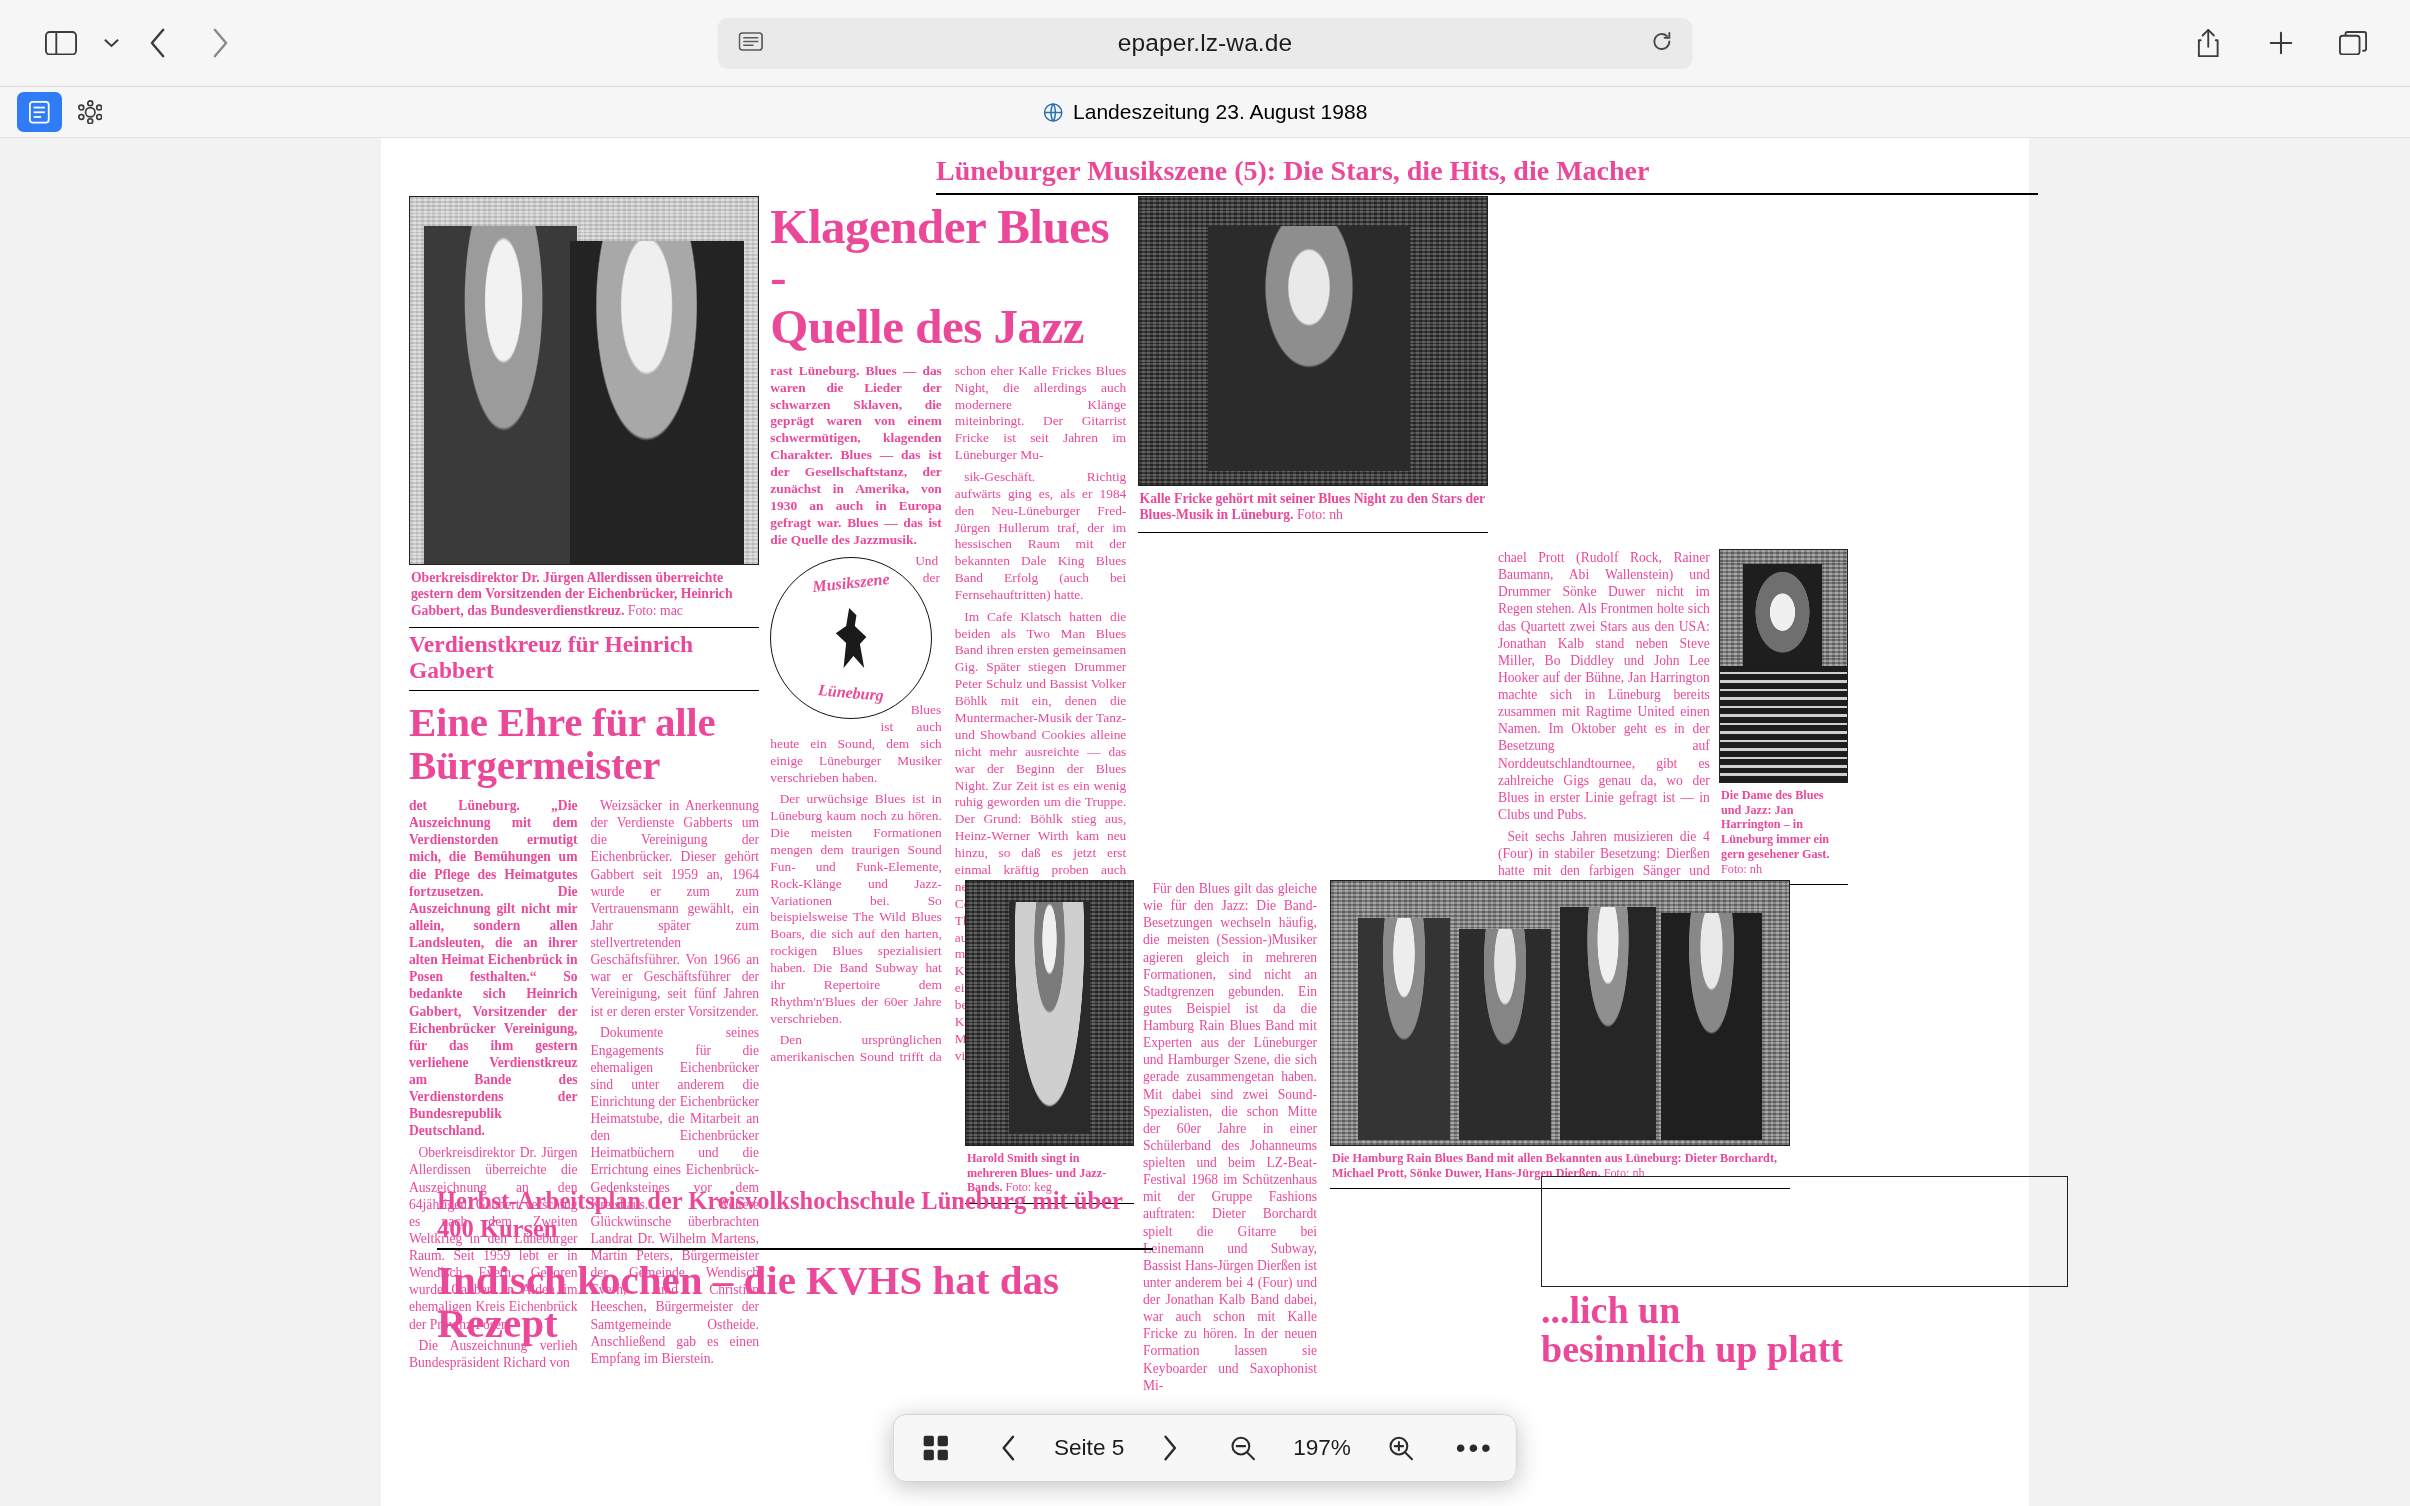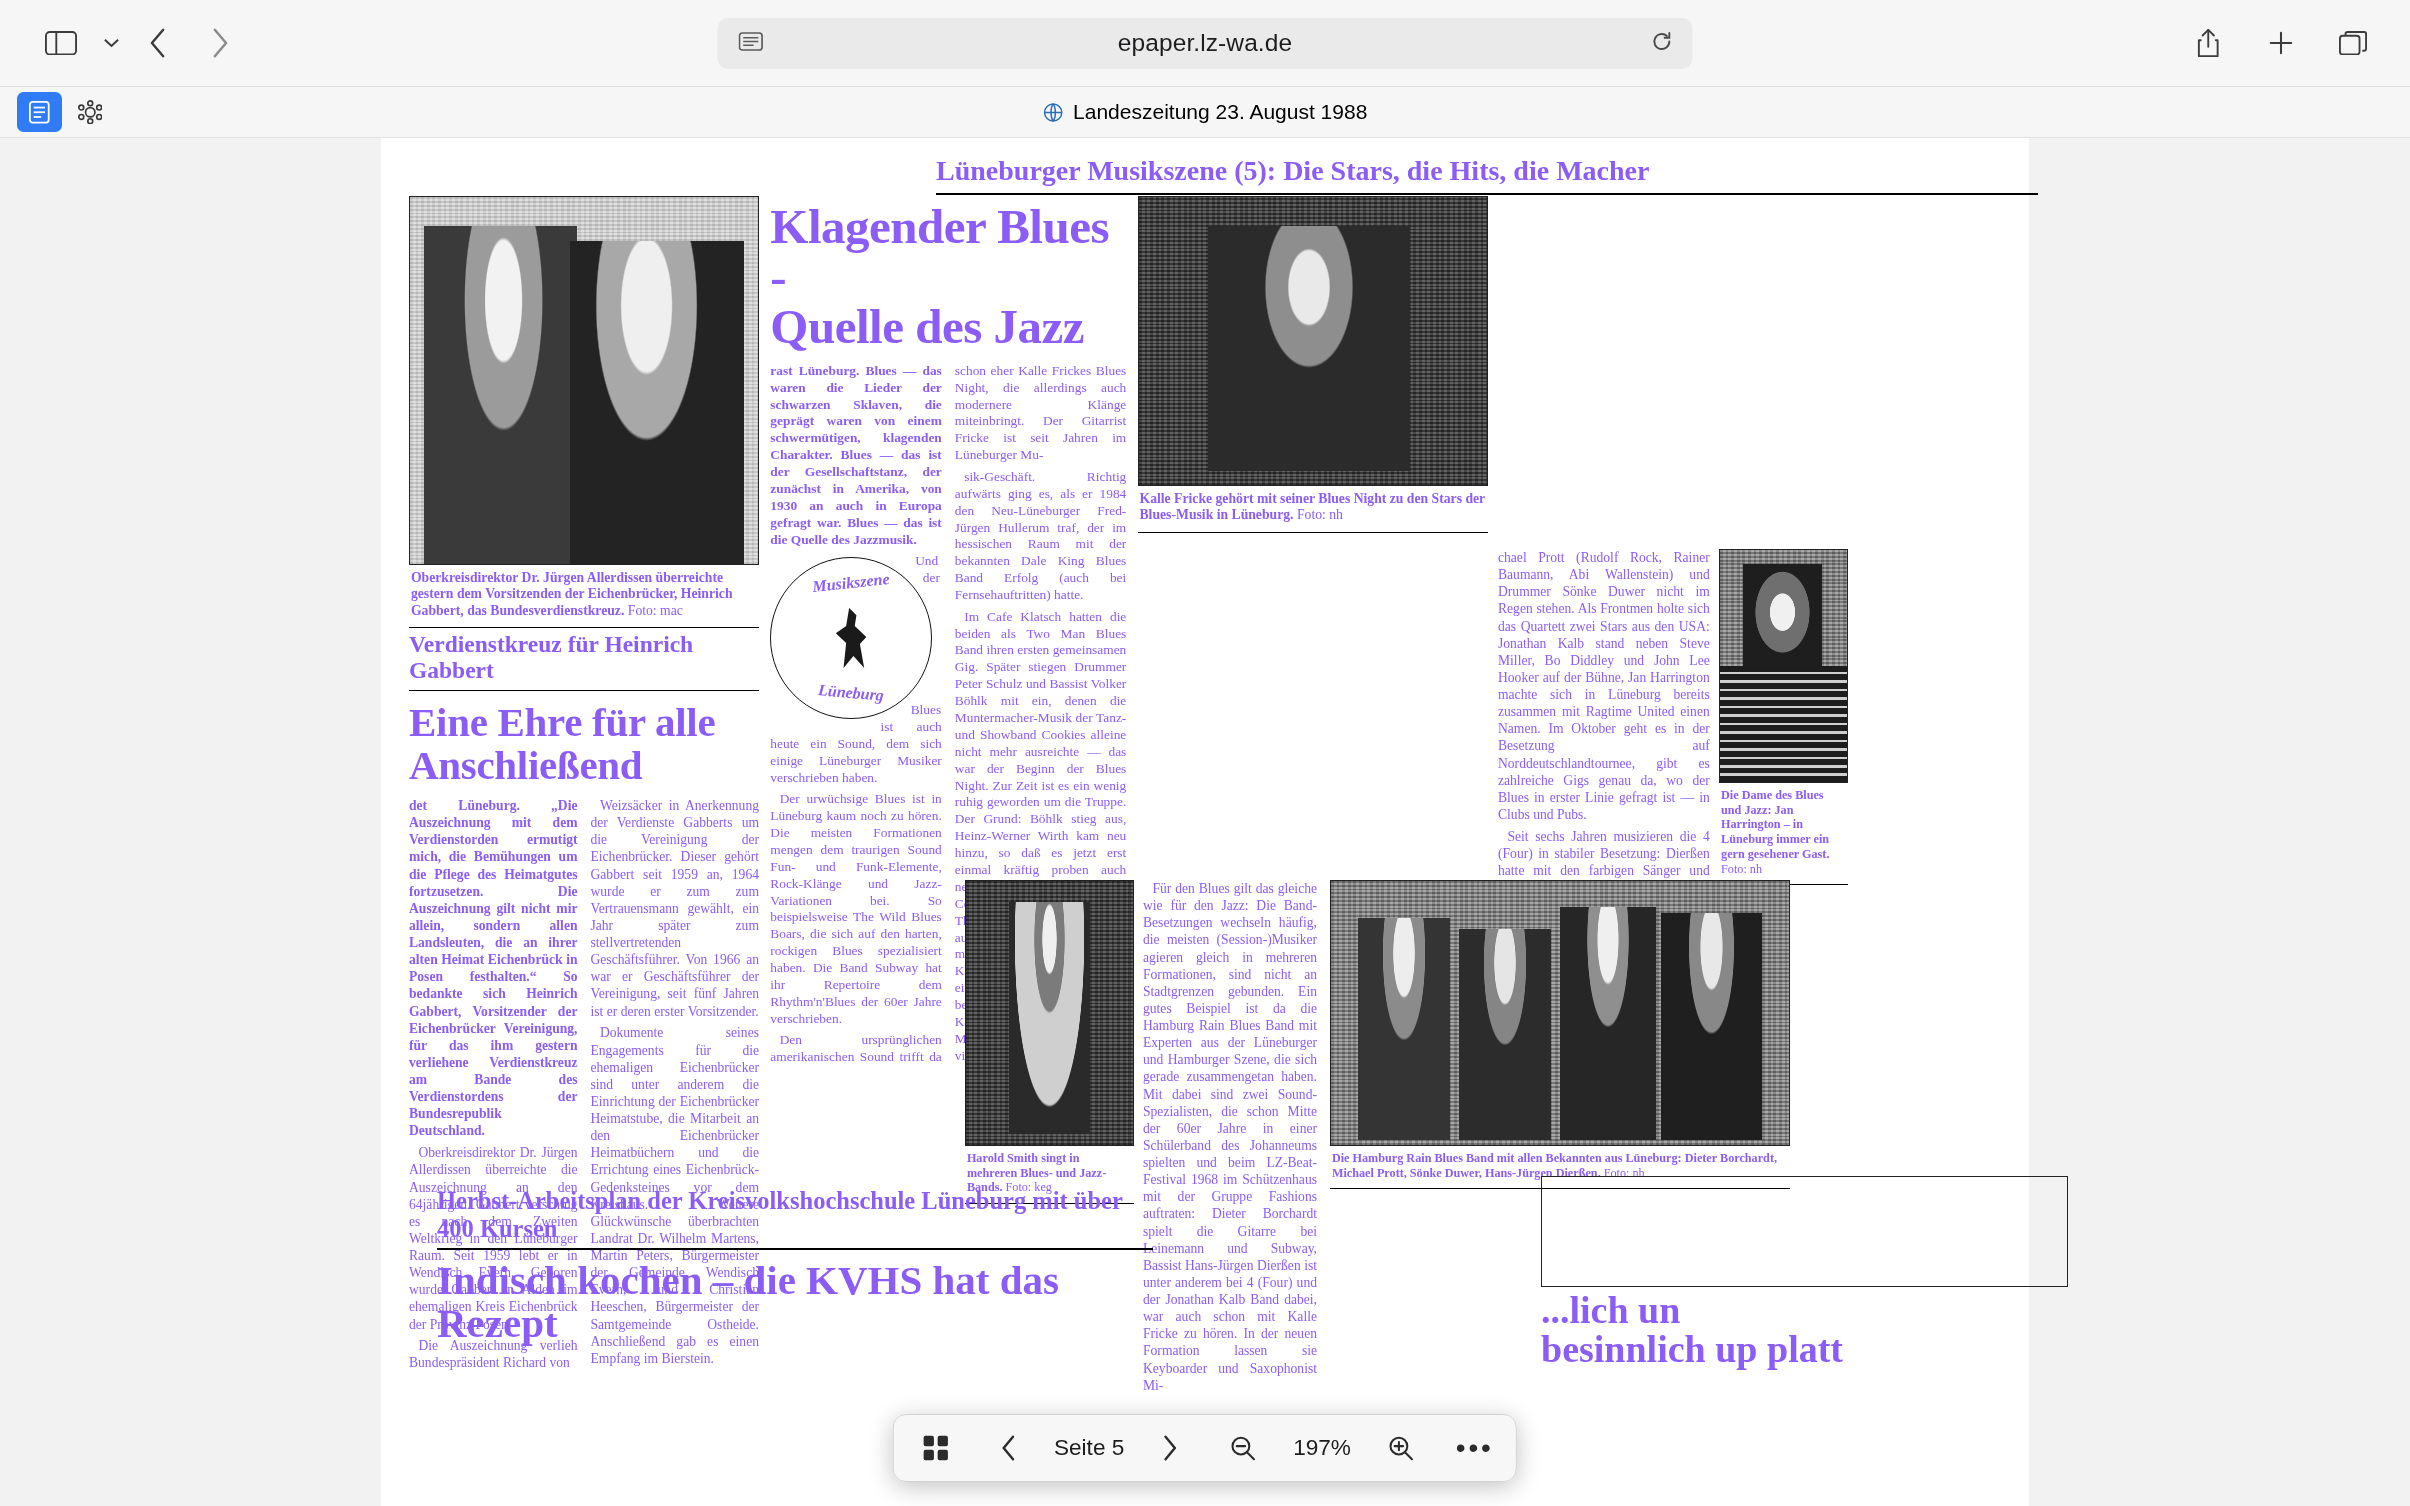--- a/index.html
+++ b/index.html
@@ -121,21 +121,21 @@
   .page {
     width: 1648px;
     background: #ffffff;
     position: relative;
     padding: 17px 28px 0 28px;
   }
 
   
   .np {
     font-family: "Liberation Serif", serif;
-    color: #8b5cf6;
+    color: #ec4899;
     position: relative;
   }
   .np-top-head {
     font-size: 28px;
     font-weight: bold;
     border-bottom: 2.8px solid #000;
     padding-bottom: 5.6px;
     margin: 0 0 9.4px 0;
     width: 1102px;
     margin-left: 527px;
@@ -426,21 +426,21 @@
             </div>
             <div class="caption">
               <span>Oberkreisdirektor Dr. Jürgen Allerdissen überreichte gestern dem Vorsitzenden der Eichenbrücker, Heinrich Gabbert, das Bundesverdienstkreuz.</span>
               <span class="credit">Foto: mac</span>
             </div>
 
             <div class="kicker">Verdienstkreuz für Heinrich Gabbert</div>
 
             <div class="headline-xl">
               <div>Eine Ehre für alle</div>
-              <div>Anschließend</div>
+              <div>Bürgermeister</div>
             </div>
 
             <div class="body2">
               <p class="first bold-lead">det Lüneburg. „Die Auszeichnung mit dem Verdienstorden ermutigt mich, die Bemühungen um die Pflege des Heimatgutes fortzusetzen. Die Auszeichnung gilt nicht mir allein, sondern allen Landsleuten, die an ihrer alten Heimat Eichenbrück in Posen festhalten.“ So bedankte sich Heinrich Gabbert, Vorsitzender der Eichenbrücker Vereinigung, für das ihm gestern verliehene Verdienstkreuz am Bande des Verdienstordens der Bundesrepublik Deutschland.</p>
               <p>Oberkreisdirektor Dr. Jürgen Allerdissen überreichte die Auszeichnung an den 64jährigen. Gabbert verschlug es nach dem Zweiten Weltkrieg in den Lüneburger Raum. Seit 1959 lebt er in Wendisch Evern. Geboren wurde Gabbert in Alden im ehemaligen Kreis Eichenbrück der Provinz Posen.</p>
               <p>Die Auszeichnung verlieh Bundespräsident Richard von</p>
               <p>Weizsäcker in Anerkennung der Verdienste Gabberts um die Vereinigung der Eichenbrücker. Dieser gehört Gabbert seit 1959 an, 1964 wurde er zum zum Vertrauensmann gewählt, ein Jahr später zum stellvertretenden Geschäftsführer. Von 1966 an war er Geschäftsführer der Vereinigung, seit fünf Jahren ist er deren erster Vorsitzender.</p>
               <p>Dokumente seines Engagements für die ehemaligen Eichenbrücker sind unter anderem die Einrichtung der Eichenbrücker Heimatstube, die Mitarbeit an den Eichenbrücker Heimatbüchern und die Errichtung eines Eichenbrück-Gedenksteines vor dem Kreishaus. Weitere Glückwünsche überbrachten Landrat Dr. Wilhelm Martens, Martin Peters, Bürgermeister der Gemeinde Wendisch Evern, und Christian Heeschen, Bürgermeister der Samtgemeinde Ostheide. Anschließend gab es einen Empfang im Bierstein.</p>
             </div>
           </div>

